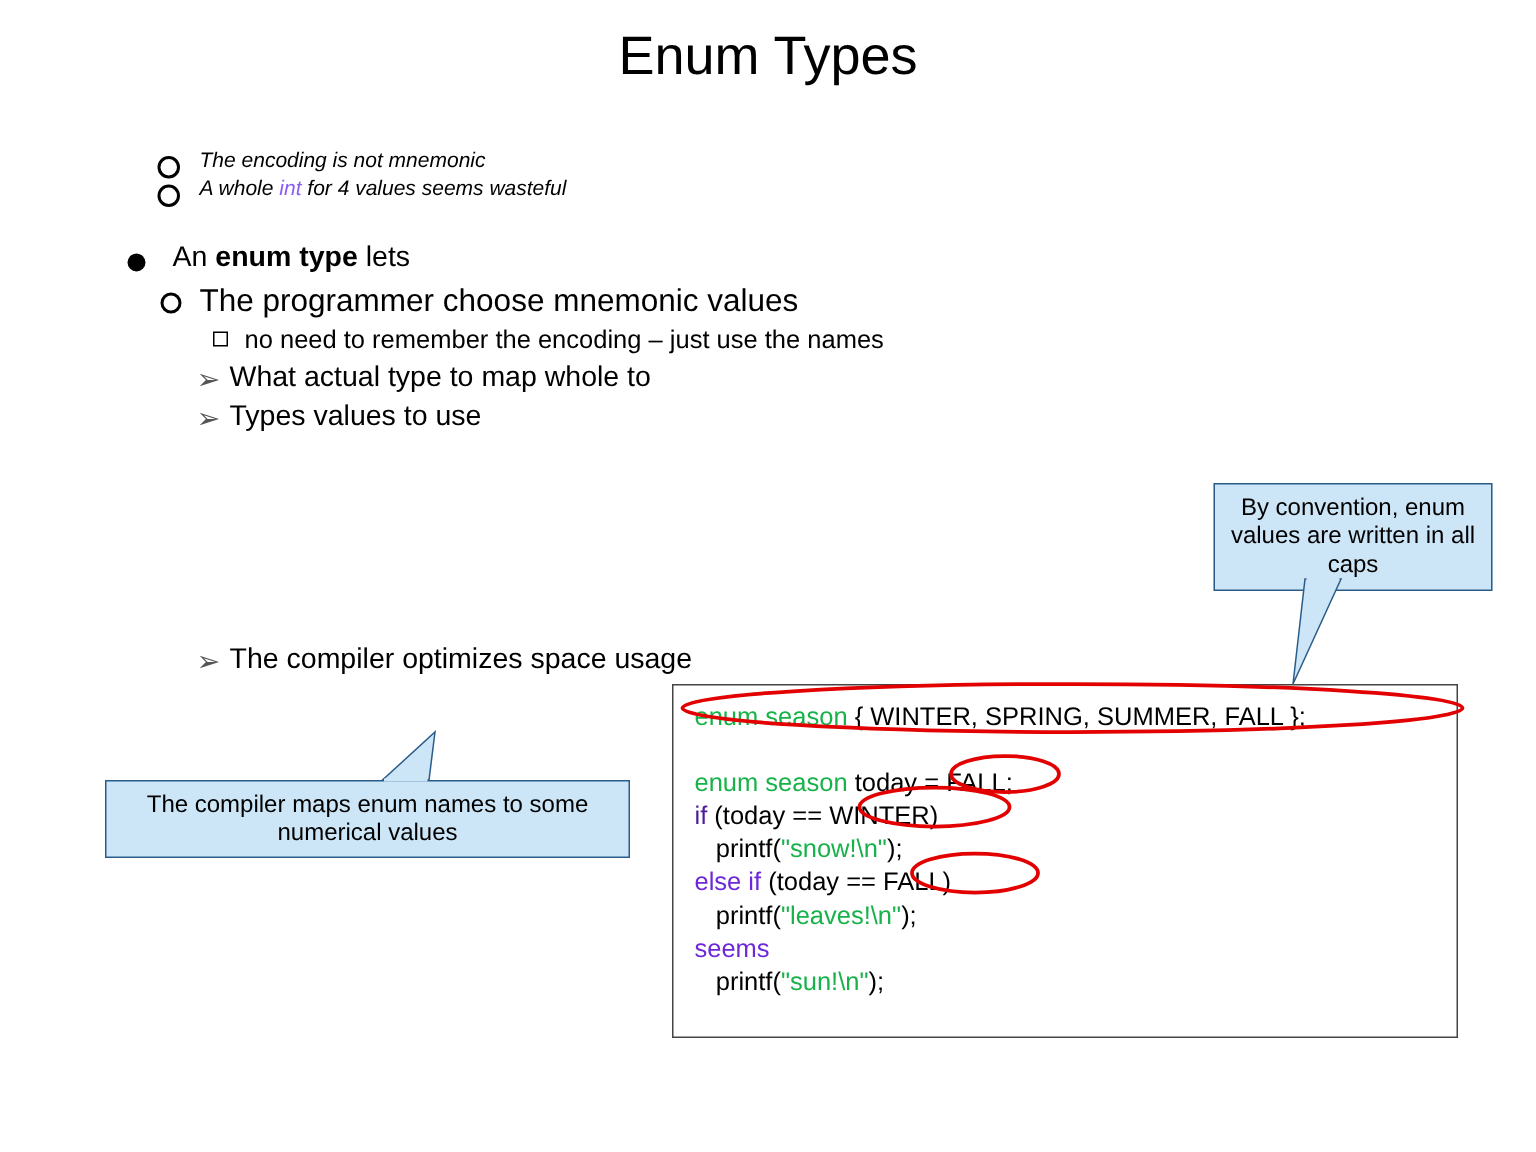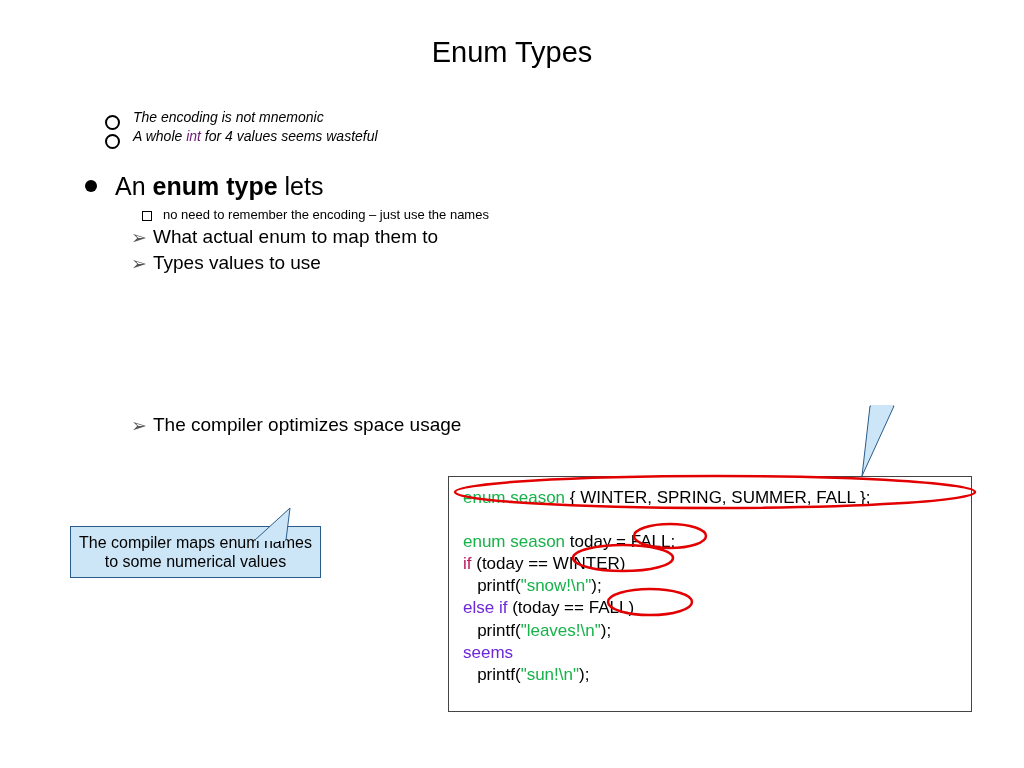--- a/index.html
+++ b/index.html
@@ -13,23 +13,23 @@
     position: relative;
     overflow: hidden;
   }
   .slide {
     position: relative;
     width: 1024px;
     height: 768px;
   }
   .title {
     text-align: center;
-    font-size: 29px;
+    font-size: 36px;
     font-weight: 400;
-    margin-top: 36px;
+    margin-top: 16px;
     margin-bottom: 40px;
   }
   .body {
     margin-left: 95px;
     margin-right: 40px;
   }
   ul.top {
     list-style: none;
     padding: 0;
     margin: 0;
@@ -47,21 +47,21 @@
     left: 10px;
     top: 6px;
     width: 11px;
     height: 11px;
     border: 2px solid #000;
     border-radius: 50%;
   }
   .dot-item {
     position: relative;
     padding-left: 30px;
-    font-size: 25px;
+    font-size: 19px;
     margin: 28px 0 6px -10px;
   }
   .dot-item::before {
     content: "";
     position: absolute;
     left: 0;
     top: 8px;
     width: 12px;
     height: 12px;
     background: #000;
@@ -79,21 +79,21 @@
     left: 12px;
     top: 6px;
     width: 10px;
     height: 10px;
     border: 2px solid #000;
     border-radius: 50%;
   }
   .sq-item {
     position: relative;
     padding-left: 68px;
-    font-size: 13px;
+    font-size: 17px;
     margin: 4px 0;
   }
   .sq-item::before {
     content: "";
     position: absolute;
     left: 47px;
     top: 4px;
     width: 8px;
     height: 8px;
     border: 1.5px solid #000;
@@ -105,21 +105,21 @@
     margin: 4px 0;
   }
   .arrow-item::before {
     content: "➢";
     position: absolute;
     left: 36px;
     top: 0;
     color: #555;
   }
   .int-kw {
-    color: #701a75;
+    color: #8b5cf6;
     font-style: italic;
   }
   .bold { font-weight: bold; font-style: normal; }
 
   
   .callout {
     position: absolute;
     background: #cde6f7;
     border: 1px solid #2a5c8a;
     font-size: 16px;
@@ -128,43 +128,43 @@
     line-height: 1.2;
     box-sizing: border-box;
   }
   .callout-right {
     left: 809px;
     top: 306px;
     width: 186px;
   }
   .callout-left {
     left: 70px;
-    top: 490px;
-    width: 251px;
+    top: 504px;
+    width: 350px;
   }
 
   
   .codebox {
     position: absolute;
     left: 448px;
     top: 440px;
     width: 524px;
     height: 236px;
     border: 1px solid #444;
     background: #fff;
     padding: 10px 14px;
     font-family: Arial, Helvetica, sans-serif;
     font-size: 17px;
     line-height: 1.3;
     white-space: pre;
     box-sizing: border-box;
   }
   .kw-green  { color: #18b24a; }
   .kw-str    { color: #18b24a; }
-  .kw-if     { color: #be185d; }
+  .kw-if     { color: #4c1d95; }
   .kw-else   { color: #6d28d9; }
 
   
   svg.overlay {
     position: absolute;
     left: 0; top: 0;
     width: 1024px; height: 768px;
     pointer-events: none;
   }
 </style>
@@ -181,31 +181,33 @@
       <li class="circ-item">The encoding is not mnemonic</li>
       <li class="circ-item">
         <span>A whole </span><span class="int-kw">int</span><span> for 4 values seems wasteful</span>
       </li>
     </ul>
 
     <div class="dot-item">
       <span>An </span><span class="bold">enum type</span><span> lets</span>
     </div>
 
+    <div class="sub-circ">The programmer choose mnemonic values</div>
     <div class="sq-item">no need to remember the encoding – just use the names</div>
 
-    <div class="arrow-item">What actual enum to map them to</div>
+    <div class="arrow-item">What actual type to map whole to</div>
     <div class="arrow-item">Types values to use</div>
 
     <div style="height:120px"></div>
 
     <div class="arrow-item" style="margin-top:16px">The compiler optimizes space usage</div>
 
   </div>
 
+  <div class="callout callout-right">By convention, enum values are written in all caps</div>
   <div class="callout callout-left">The compiler maps enum names to some numerical values</div>
 
   <div class="codebox"><span class="kw-green">enum season</span><span> { WINTER, SPRING, SUMMER, FALL };</span>
 
 <span class="kw-green">enum season</span><span> today = FALL;</span>
 <span class="kw-if">if</span><span> (today == WINTER)</span>
 <span>   printf(</span><span class="kw-str">"snow!\n"</span><span>);</span>
 <span class="kw-else">else if</span><span> (today == FALL)</span>
 <span>   printf(</span><span class="kw-str">"leaves!\n"</span><span>);</span>
 <span class="kw-else">seems</span>

